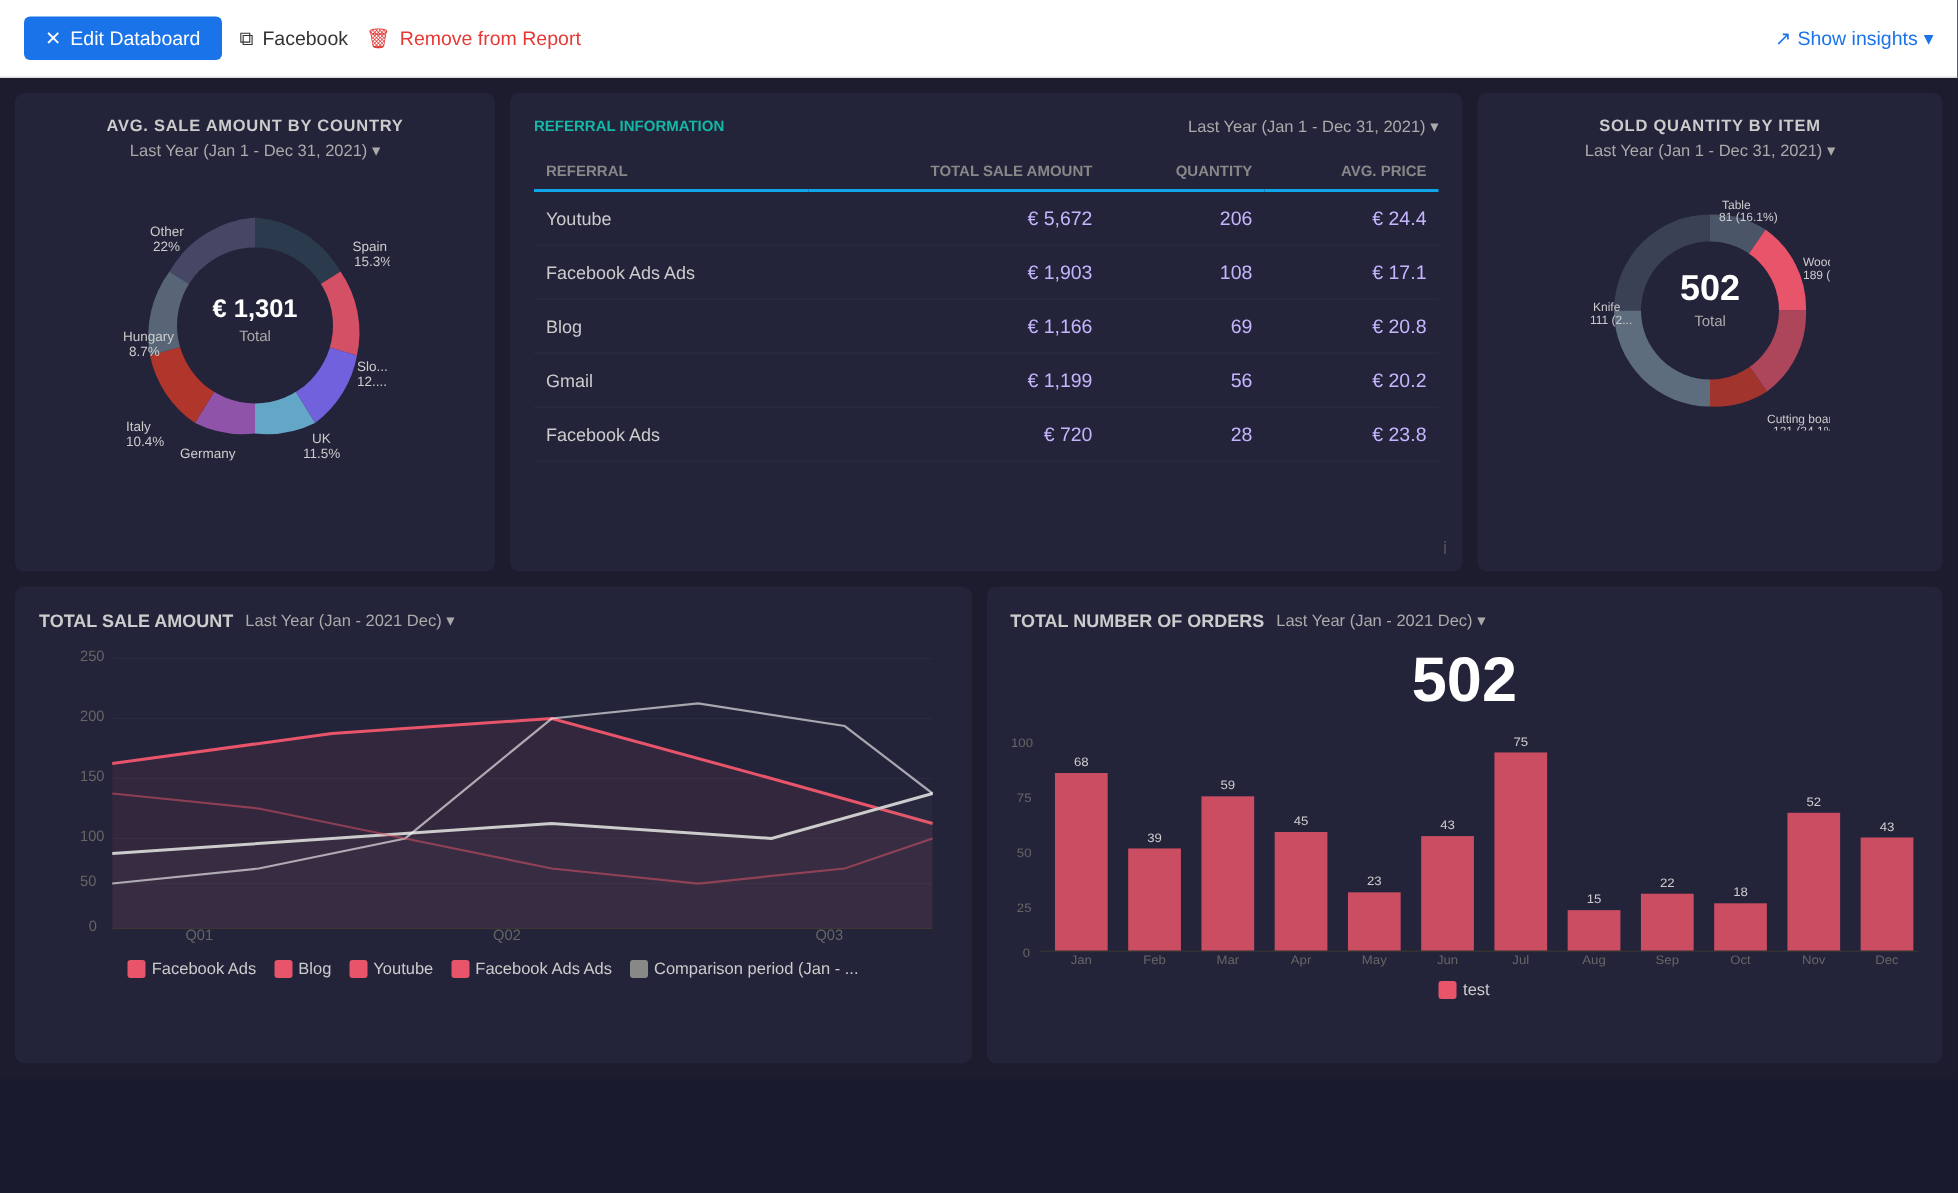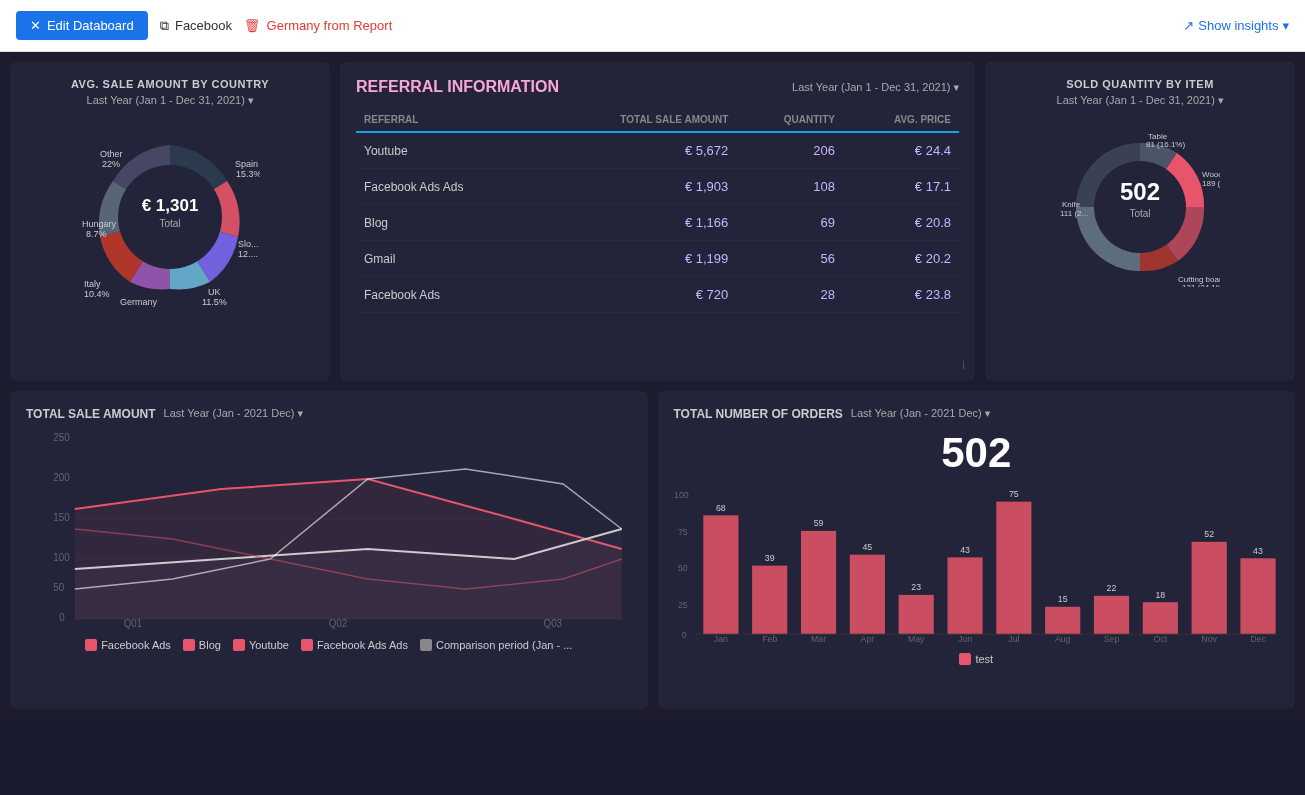--- a/index.html
+++ b/index.html
@@ -62,21 +62,21 @@
       display: flex; justify-content: center; align-items: center;
       position: relative; height: 200px;
     }
     .pie-svg { width: 180px; height: 180px; }
 
     
     .referral-header {
       display: flex; align-items: center; gap: 8px; margin-bottom: 12px;
       justify-content: space-between;
     }
-    .referral-title { font-size: 16px; font-weight: 600; text-transform: uppercase; color: #f9a8d4; }
+    .referral-title { font-size: 10px; font-weight: 600; text-transform: uppercase; color: #14b8a6; }
     .referral-period { font-size: 11px; color: #aaa; cursor: pointer; }
     .referral-period::after { content: ' ▾'; }
 
     table.ref-table { width: 100%; border-collapse: collapse; }
     table.ref-table th {
       font-size: 10px; color: #888; text-transform: uppercase;
       padding: 6px 8px; text-align: right; border-bottom: 2px solid #0ea5e9;
     }
     table.ref-table th:first-child { text-align: left; }
     table.ref-table td {
@@ -131,21 +131,21 @@
   <button class="btn-edit">
     <span>✕</span>
     <span>Edit Databoard</span>
   </button>
   <button class="btn-duplicate">
     <span>⧉</span>
     <span>Facebook</span>
   </button>
   <button class="btn-remove">
     <span>🗑</span>
-    <span>Germany from Report</span>
+    <span>Remove from Report</span>
   </button>
   <div class="toolbar-spacer"></div>
   <button class="btn-insights">
     <span>↗</span>
     <span>Show insights</span>
     <span>▾</span>
   </button>
 </div>
 
 <div class="main">

